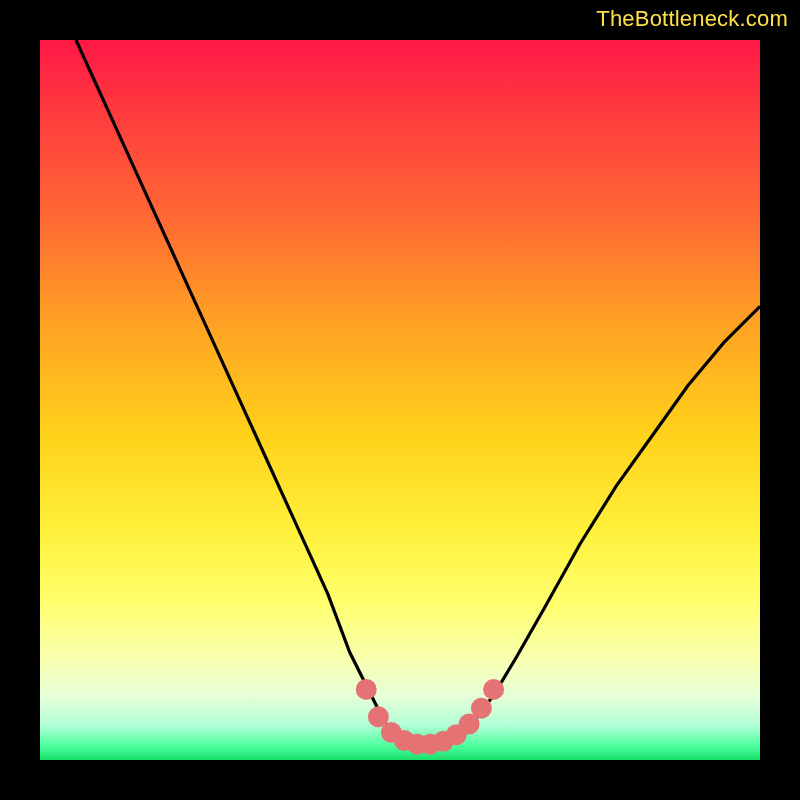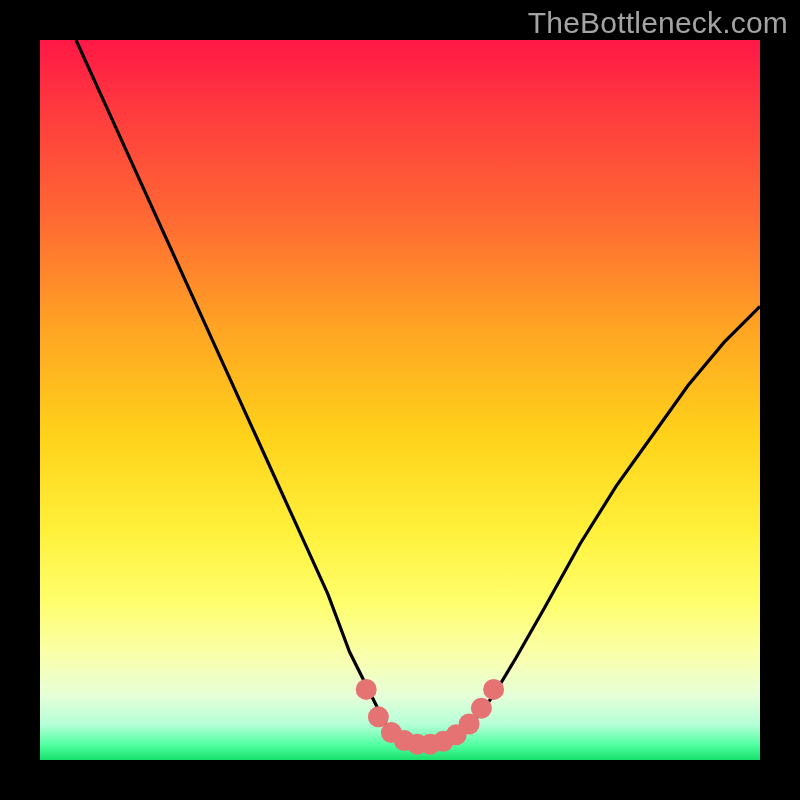--- a/index.html
+++ b/index.html
@@ -35,22 +35,22 @@
       #e6ffd8 91%,
       #b6ffd8 95%,
       #4effa0 98%,
       #18e06a 100%
     );
   }
   .watermark {
     position: absolute;
     top: 6px;
     right: 12px;
-    color: #a3a3a3;
-    font-size: 30px;
+    color: #fde047;
+    font-size: 22px;
     font-weight: 400;
     letter-spacing: 0.2px;
     user-select: none;
   }
   svg.curve {
     position: absolute;
     left: 0;
     top: 0;
     width: 720px;
     height: 720px;

